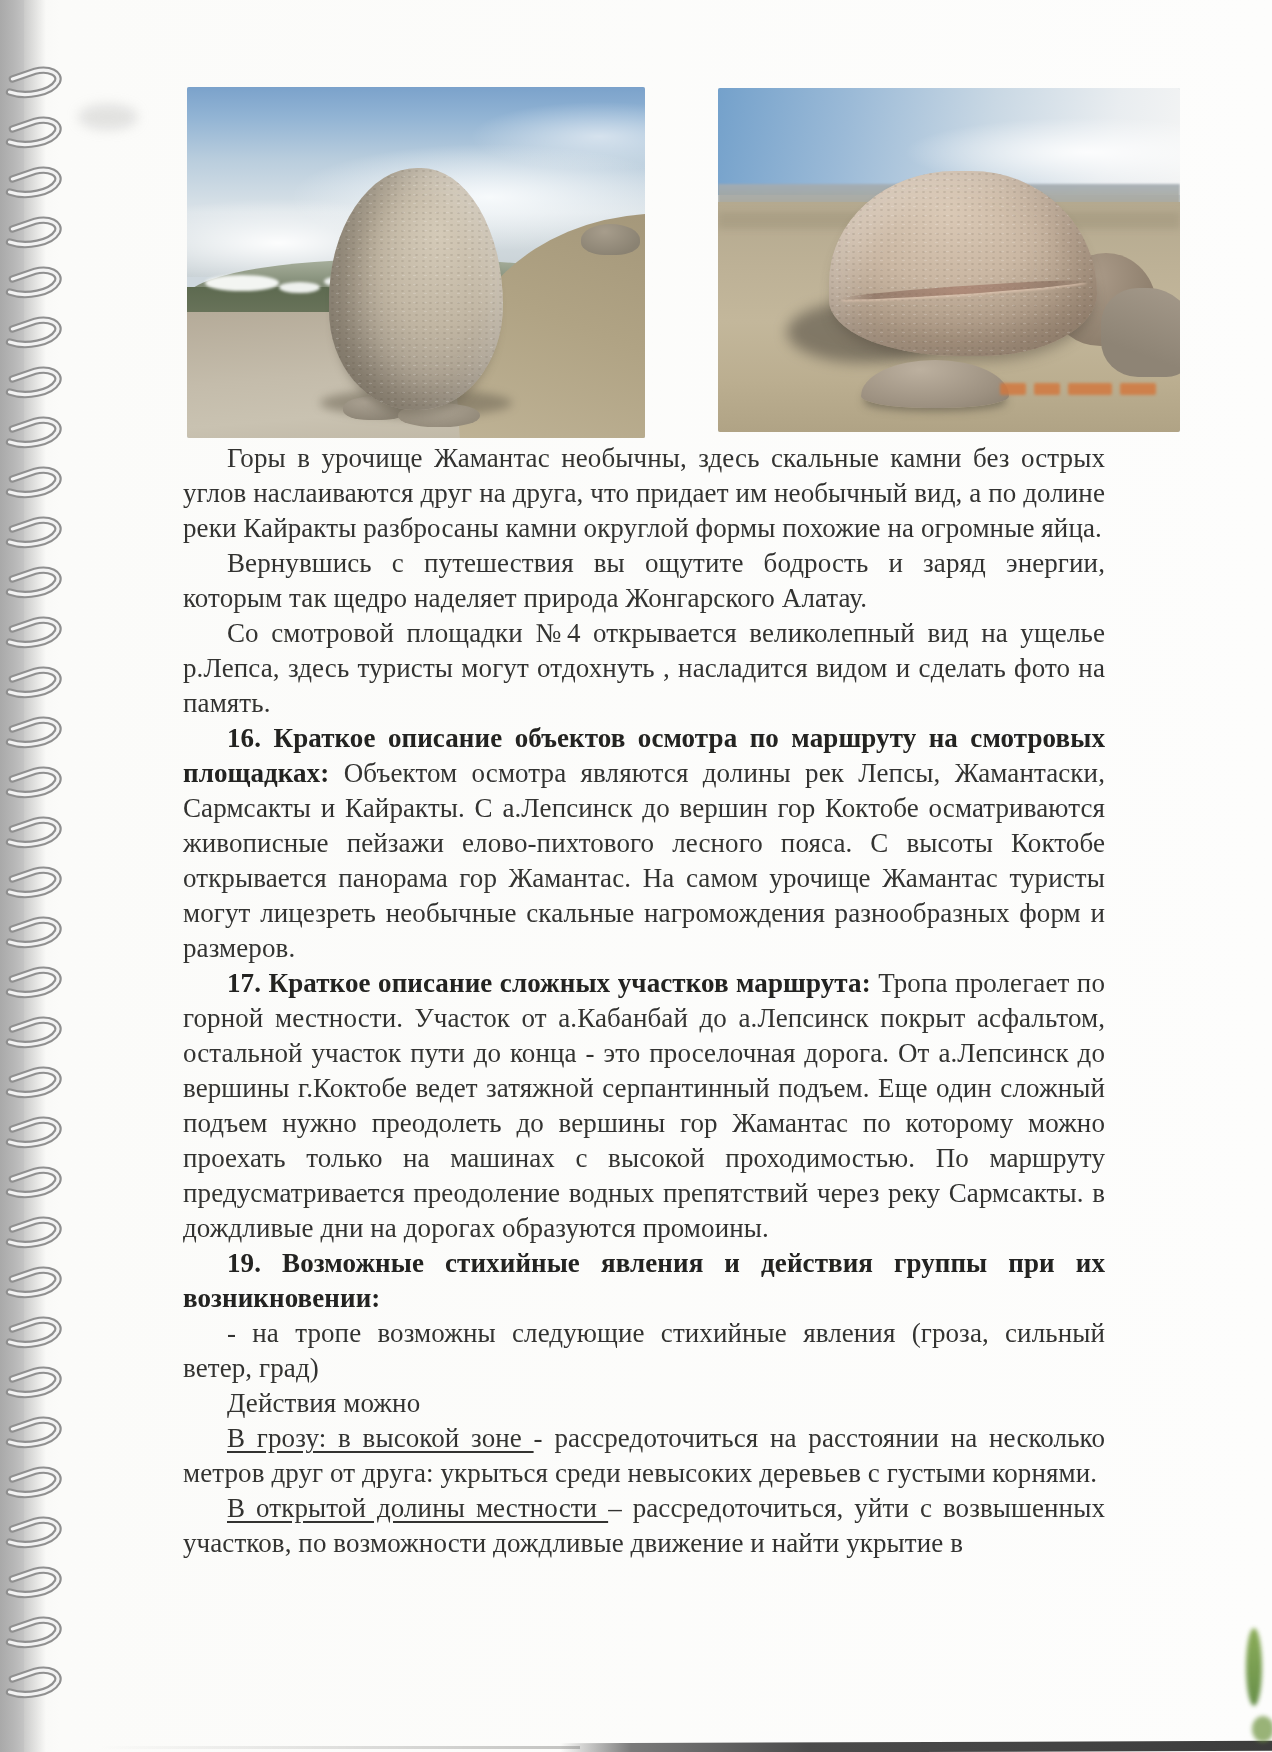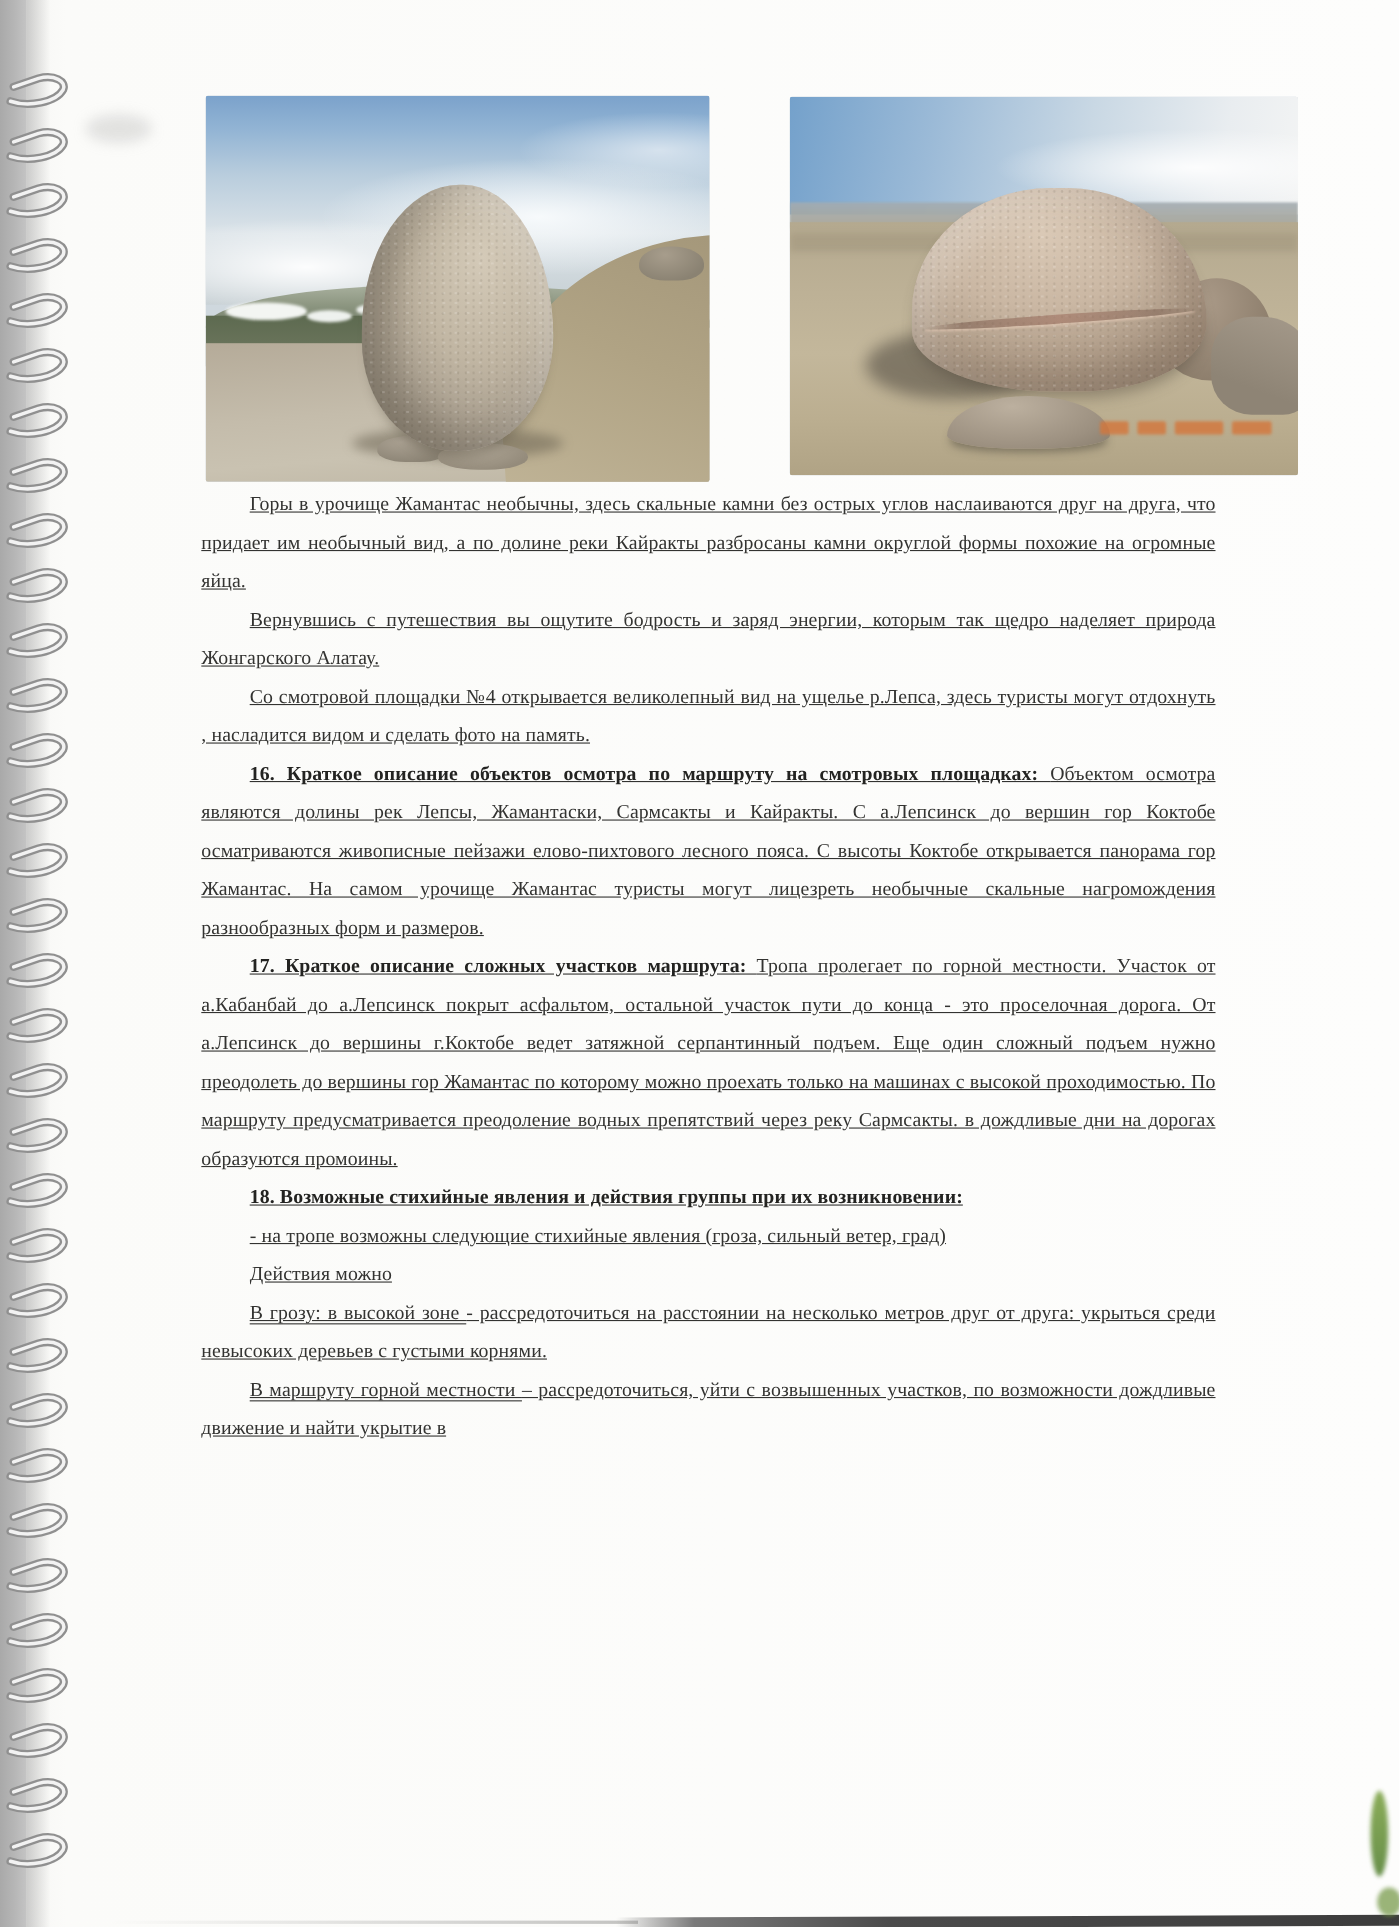--- a/index.html
+++ b/index.html
@@ -113,22 +113,22 @@
   .r-rocks-right{right:-3%;top:58%;width:20%;height:26%;border-radius:40% 50% 30% 40%;
     background:linear-gradient(200deg,#a59a8b,#8e8475 70%);}
   .r-stamp{left:61%;top:85%;height:5%;display:flex;gap:8px;align-items:center;
     filter:blur(1.4px);opacity:.8;}
   .r-stamp i{display:block;height:12px;background:#d4763b;border-radius:2px;}
   .r-stamp i:nth-child(1){width:26px;} .r-stamp i:nth-child(2){width:26px;}
   .r-stamp i:nth-child(3){width:44px;} .r-stamp i:nth-child(4){width:36px;}
 
   
   .doc{position:absolute;left:183px;top:441px;width:922px;
-    font-size:18px;line-height:35px;color:#333331;
-    text-align:justify;letter-spacing:.1px;text-decoration:underline;}
+    font-size:27px;line-height:35px;color:#333331;
+    text-align:justify;letter-spacing:.1px;}
   .doc p{margin:0;text-indent:44px;}
   .doc .b{font-weight:bold;color:#232321;}
   .doc .u{text-decoration:underline;text-underline-offset:4px;}
 </style>
 </head>
 <body>
 
 <svg width="0" height="0" style="position:absolute">
   <defs>
     <g id="coil-shape">
@@ -284,24 +284,24 @@
         <i></i>
       </div>
   </div>
 
   <div class="doc">
       <p><span>Горы в урочище Жамантас необычны, здесь скальные камни без острых углов наслаиваются друг на друга, что придает им необычный вид, а по долине реки Кайракты разбросаны камни округлой формы похожие на огромные яйца.</span></p>
       <p><span>Вернувшись с путешествия вы ощутите бодрость и заряд энергии, которым так щедро наделяет природа Жонгарского Алатау.</span></p>
       <p><span>Со смотровой площадки №4  открывается великолепный вид на ущелье р.Лепса, здесь туристы могут отдохнуть , насладится видом и сделать фото на память.</span></p>
       <p><span class="b">16. Краткое описание объектов осмотра по маршруту на смотровых площадках: </span><span>Объектом осмотра являются долины рек Лепсы, Жамантаски, Сармсакты и Кайракты. С а.Лепсинск до вершин гор Коктобе осматриваются живописные пейзажи елово-пихтового лесного пояса. С высоты  Коктобе открывается панорама гор Жамантас. На самом урочище Жамантас  туристы могут лицезреть  необычные скальные нагромождения разнообразных форм и размеров.</span></p>
       <p><span class="b">17. Краткое описание сложных участков маршрута: </span><span>Тропа пролегает по горной местности. Участок от а.Кабанбай до а.Лепсинск покрыт асфальтом, остальной участок пути до конца - это проселочная дорога. От а.Лепсинск до вершины г.Коктобе ведет затяжной серпантинный подъем. Еще один сложный подъем нужно преодолеть до вершины гор Жамантас по которому можно проехать только на машинах с высокой проходимостью. По маршруту предусматривается преодоление  водных препятствий через реку Сармсакты. в дождливые дни на дорогах образуются промоины.</span></p>
-      <p><span class="b">18. Возможные стихийные явления и действия группы при их возникновении:</span></p>
+      <p><span class="b">19. Возможные стихийные явления и действия группы при их возникновении:</span></p>
       <p><span>- на тропе возможны следующие стихийные явления (гроза, сильный ветер, град)</span></p>
       <p><span>Действия можно</span></p>
       <p><span class="u">В грозу: в высокой зоне </span><span> - рассредоточиться на расстоянии на несколько метров друг от друга: укрыться среди невысоких деревьев с густыми корнями.</span></p>
-      <p><span class="u">В маршруту горной местности </span><span>– рассредоточиться, уйти с возвышенных участков, по возможности дождливые движение и найти укрытие в</span></p>
+      <p><span class="u">В открытой долины местности </span><span>– рассредоточиться, уйти с возвышенных участков, по возможности дождливые движение и найти укрытие в</span></p>
     </div>
 
   <div class="bottom-line"></div>
   <div class="bottom-bar"></div>
   <div class="green-smudge"></div>
   <div class="green-smudge2"></div>
 </div>
 
 </body></html>

